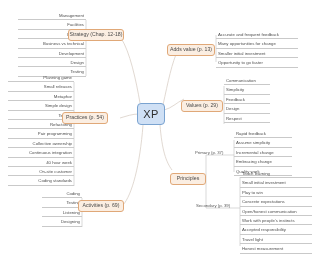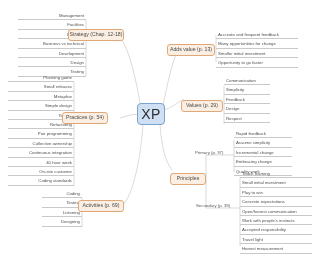--- a/index.html
+++ b/index.html
@@ -27,21 +27,21 @@
     pointer-events: none;
   }
 
   
   .center-node {
     position: absolute;
     box-sizing: border-box;
     background: #cfe0f5;
     border: 1px solid #7aa3d0;
     border-radius: 4px;
-    font-size: 14px;
+    font-size: 11px;
     color: #2e2e2e;
     display: flex;
     align-items: center;
     justify-content: center;
     letter-spacing: 0.4px;
     z-index: 5;
   }
 
   
   .branch-node {

